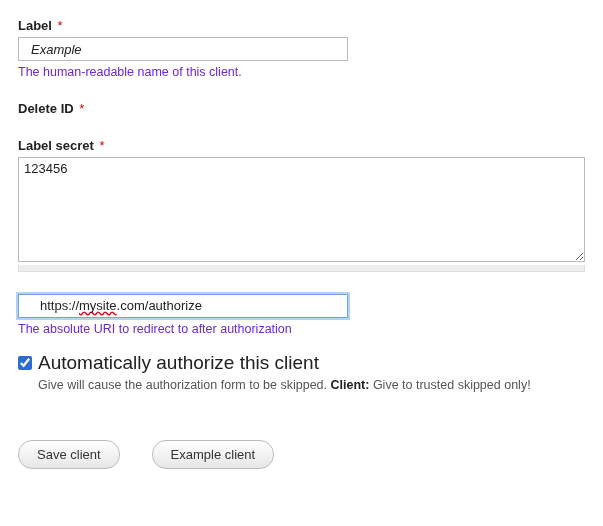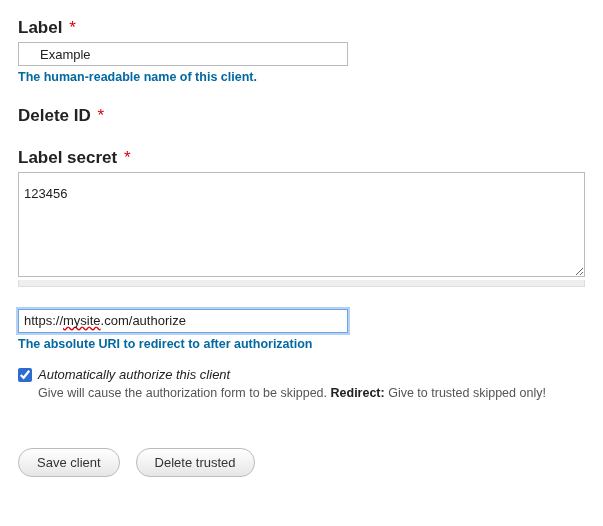--- a/index.html
+++ b/index.html
@@ -13,94 +13,93 @@
   }
   .form-item {
     margin-bottom: 22px;
   }
   .form-item.last-field {
     margin-bottom: 16px;
   }
   label.field-label {
     display: block;
     font-weight: bold;
-    font-size: 17px;
+    font-size: 13px;
     color: #222;
     margin-bottom: 4px;
   }
   .required {
     color: #d8000c;
     font-weight: normal;
     margin-left: 2px;
   }
   input[type="text"] {
     font-family: inherit;
     font-size: 13px;
-    padding: 3px 21px;
+    padding: 3px 12px;
     border: 1px solid #bbb;
     width: 330px;
     height: 24px;
     line-height: 16px;
     color: #222;
+    font-style: italic;
   }
   input.focused {
     border: 1px solid #6ca6e8;
     outline: 2px solid rgba(108,166,232,0.5);
     outline-offset: 0;
   }
   textarea {
     font-family: inherit;
     font-size: 13px;
-    padding: 13px 5px;
+    padding: 3px 5px;
     border: 1px solid #bbb;
     width: 100%;
     height: 105px;
     resize: vertical;
     color: #222;
   }
   .resizer-bar {
     height: 7px;
     background: #eee;
     border: 1px solid #ddd;
     border-top:none;
     width:100%;
   }
   .description {
-    color: #0369a1;
+    color: #6d28d9;
     font-size: 12.5px;
     margin-top: 4px;
-    font-weight: bold;
   }
   .checkbox-row {
     margin-bottom: 3px;
     display: flex;
     align-items: center;
   }
   .checkbox-row input[type="checkbox"] {
     margin: 0 6px 0 0;
     width: 14px;
     height: 14px;
     accent-color: #2c6bd1;
   }
   .checkbox-label {
-    font-size: 13px;
+    font-size: 19px;
     color: #222;
-    font-style: italic;
   }
   .checkbox-desc {
     color: #555;
     font-size: 12.5px;
     margin: 4px 0 14px 20px;
   }
   .checkbox-desc strong {
     color: #222;
   }
   .buttons {
     display: flex;
-    gap: 16px;
+    gap: 32px;
     margin-top: 48px;
   }
   button.form-btn {
     font-family: inherit;
     font-size: 13px;
     color: #333;
     padding: 6px 18px;
     border: 1px solid #bcbcbc;
     border-radius: 14px;
     background: linear-gradient(to bottom, #ffffff 0%, #e6e6e6 100%);
@@ -135,31 +134,31 @@
     <span>Label secret</span>
     <span class="required">*</span>
   </label>
   <textarea id="secret-ta" style="">123456</textarea>
   <div class="resizer-bar"></div>
 </div>
 
 <div class="form-item last-field">
   <div style="position:relative; width:330px;">
     <input type="text" class="focused" style="color: transparent; caret-color: rgb(34, 34, 34); width: 330px;">
-    <div style="position:absolute; left:0; top:0; padding:3px 6px; font-size:13px; pointer-events:none; color:#222; line-height:18px;">
+    <div style="position:absolute; left:16px; top:0; padding:3px 6px; font-size:13px; pointer-events:none; color:#222; line-height:18px;">
       <span>https://</span><span class="spelling-marked">mysite</span><span>.com/authorize</span>
     </div>
   </div>
   <div class="description">The absolute URI to redirect to after authorization</div>
 </div>
 
 <div class="checkbox-row">
   <input type="checkbox" id="auto-cb" checked="" style="">
   <span class="checkbox-label">Automatically authorize this client</span>
 </div>
 <div class="checkbox-desc">
-  <span>Give will cause the authorization form to be skipped. </span><strong>Redirect:</strong><span> Give to trusted skipped only!</span>
+  <span>Give will cause the authorization form to be skipped. </span><strong>Client:</strong><span> Give to trusted skipped only!</span>
 </div>
 
 <div class="buttons">
   <button class="form-btn">Save client</button>
-  <button class="form-btn">Delete trusted</button>
+  <button class="form-btn">Example client</button>
 </div>
 
 </body></html>

